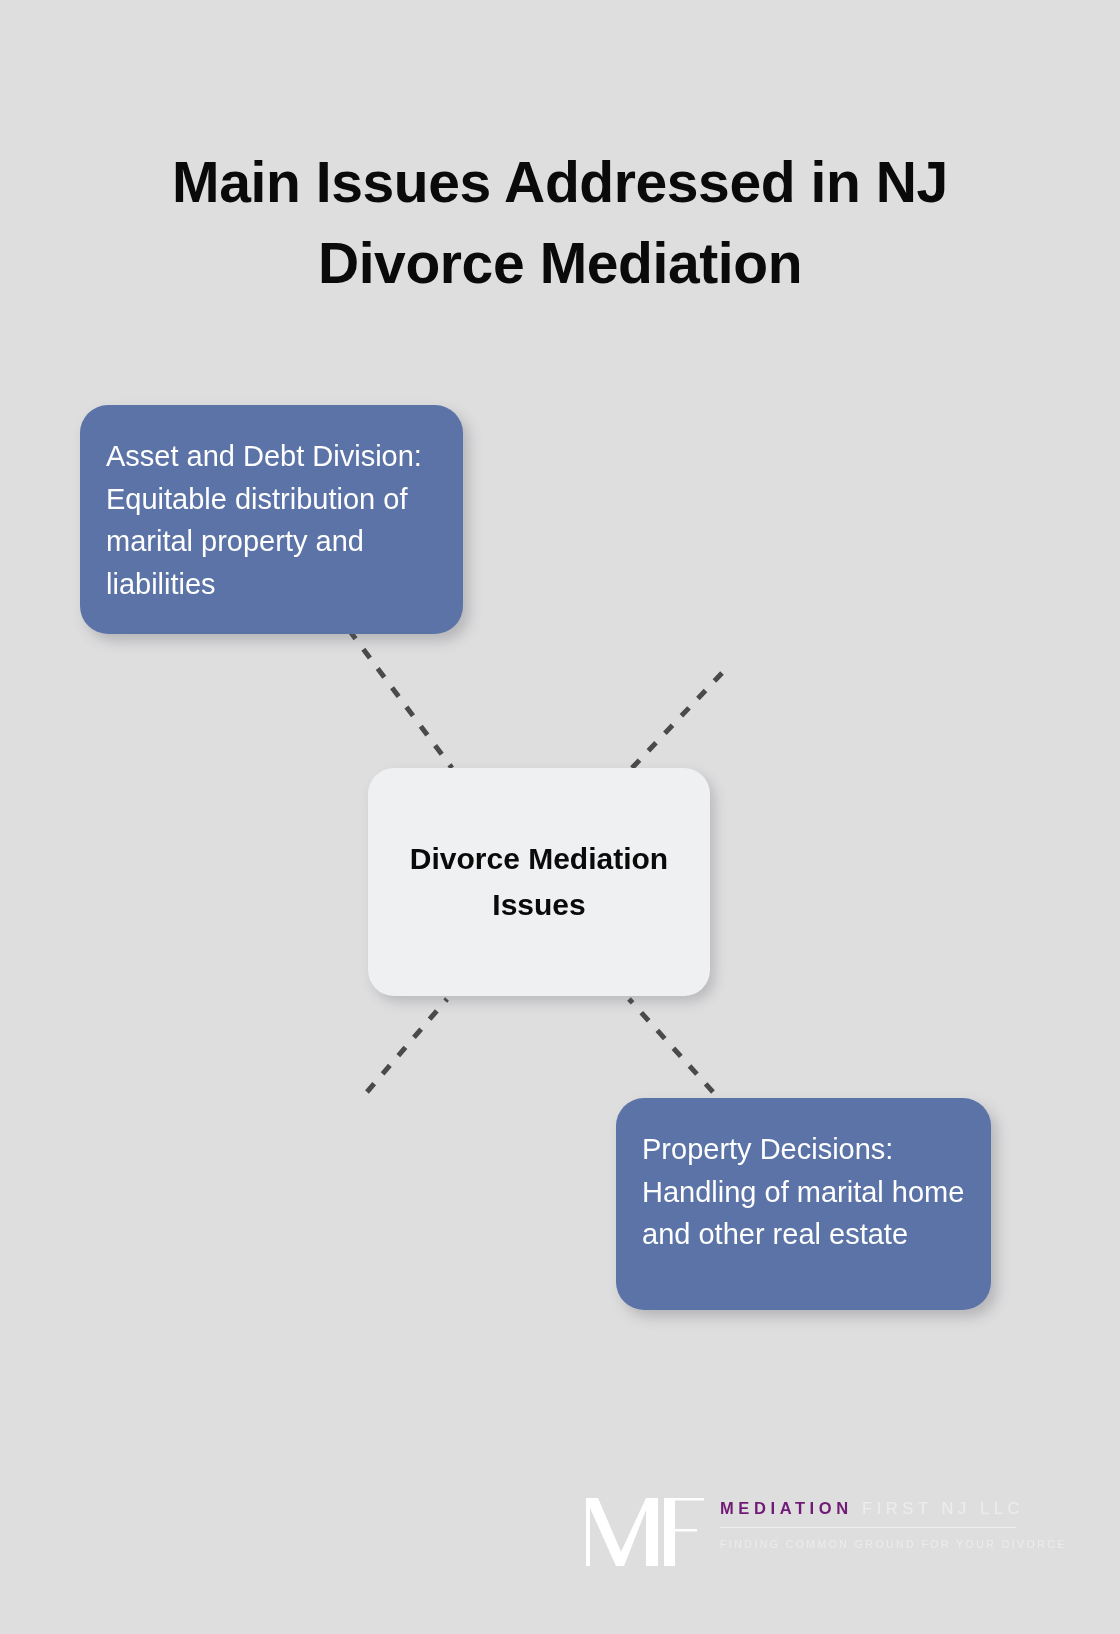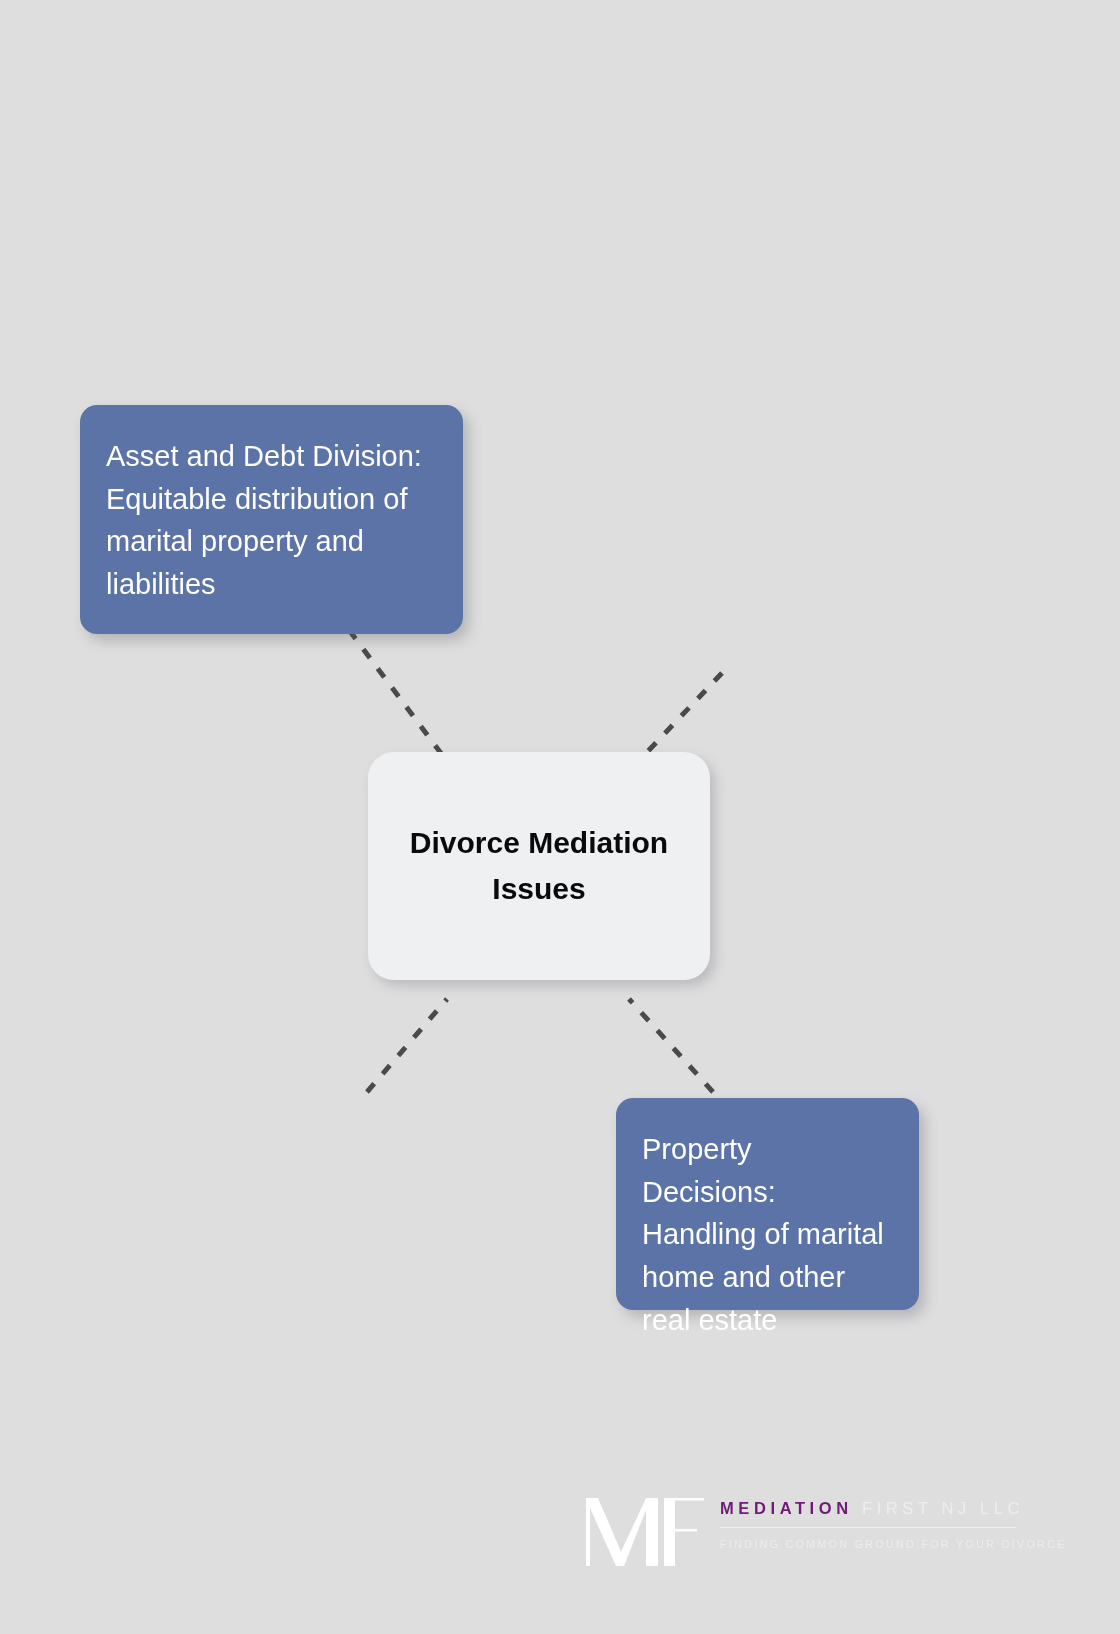--- a/index.html
+++ b/index.html
@@ -42,21 +42,21 @@
     left: 0;
     top: 0;
     width: 1120px;
     height: 1634px;
   }
 
   
   .node {
     position: absolute;
     box-sizing: border-box;
-    border-radius: 17px;
+    border-radius: 28px;
   }
 
   .leaf {
     background: #5b73a6;
     color: #ffffff;
     padding: 30px 26px 26px 26px;
     font-size: 29px;
     line-height: 1.47;
     box-shadow: 6px 7px 13px rgba(90, 90, 95, 0.30);
   }
@@ -75,23 +75,23 @@
     text-align: center;
     display: flex;
     align-items: center;
     justify-content: center;
     box-shadow: 5px 6px 12px rgba(90, 90, 95, 0.26);
   }
 
   
   #box-asset-debt  { left: 80px;  top: 405px;  width: 383px; height: 229px; }
   #box-child       { left: 616px; top: 405px;  width: 383px; height: 271px; }
-  #box-center      { left: 368px; top: 752px;  width: 342px; height: 228px; }
+  #box-center      { left: 368px; top: 768px;  width: 342px; height: 228px; }
   #box-spousal     { left: 80px;  top: 1098px; width: 383px; height: 212px; }
-  #box-property    { left: 616px; top: 1098px; width: 303px; height: 212px; }
+  #box-property    { left: 616px; top: 1098px; width: 375px; height: 212px; }
 
   
   .logo {
     position: absolute;
     left: 560px;
     top: 1448px;
     width: 460px;
     height: 120px;
   }
   .logo-mark {
@@ -137,20 +137,21 @@
     opacity: 0.8;
     white-space: nowrap;
     line-height: 1;
   }
 </style>
 </head>
 <body>
 
 <div class="canvas">
 
+  <h1 class="title">Main Issues Addressed in NJ Divorce Mediation</h1>
 
   <svg class="connectors" viewBox="0 0 1120 1634" width="1120" height="1634" aria-hidden="true">
     <g stroke="#4a4a4a" stroke-width="5" stroke-dasharray="11 13" stroke-linecap="butt" fill="none">
       <line x1="349" y1="630" x2="452" y2="768"></line>
       <line x1="722" y1="673" x2="632" y2="768"></line>
       <line x1="367" y1="1092" x2="447" y2="999"></line>
       <line x1="713" y1="1092" x2="629" y2="999"></line>
     </g>
   </svg>
 

